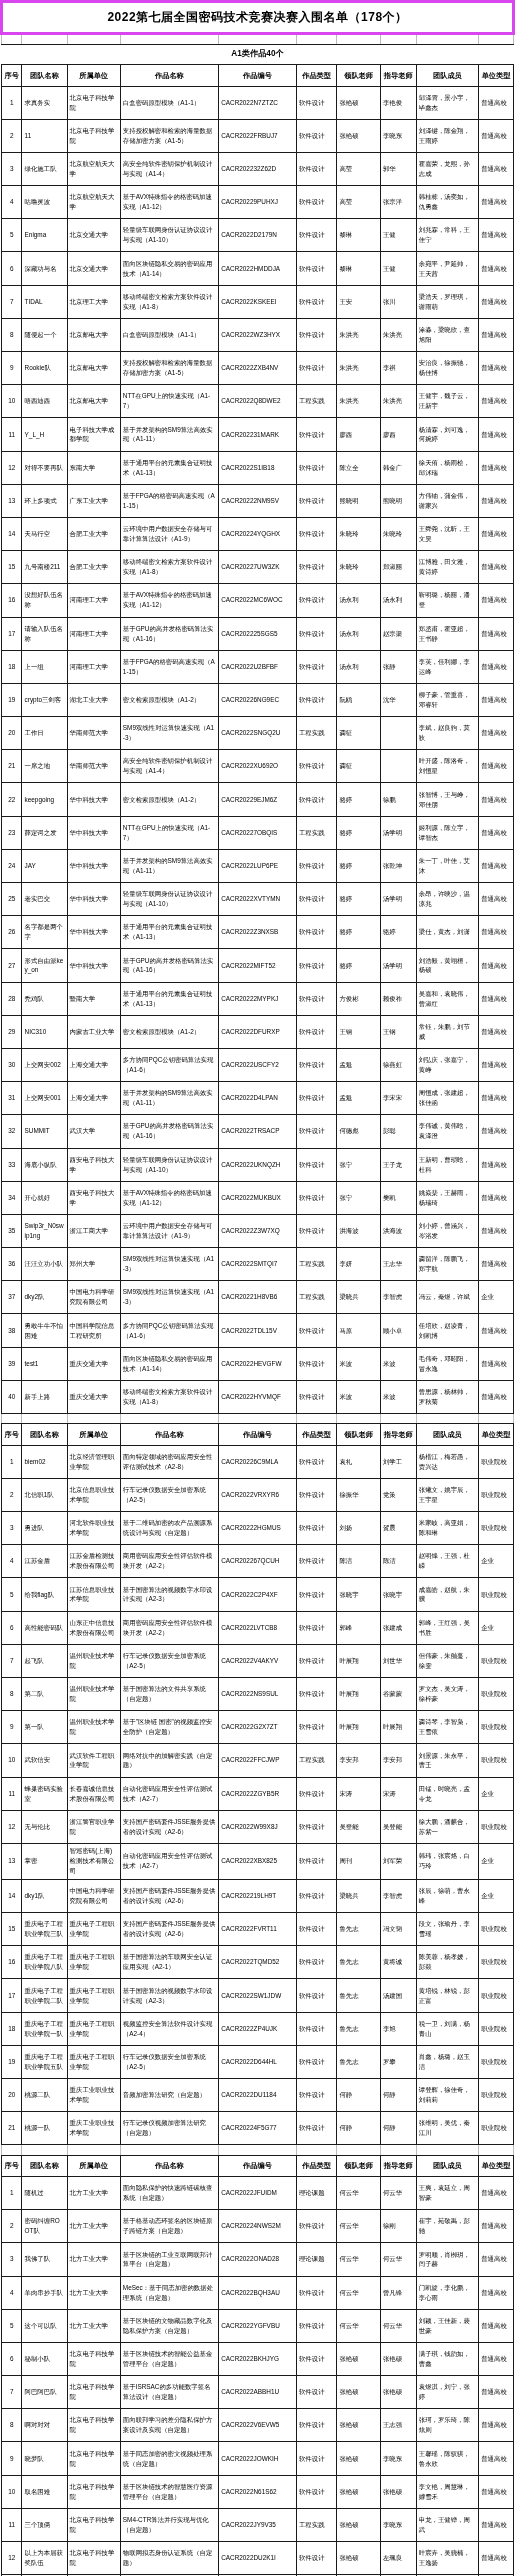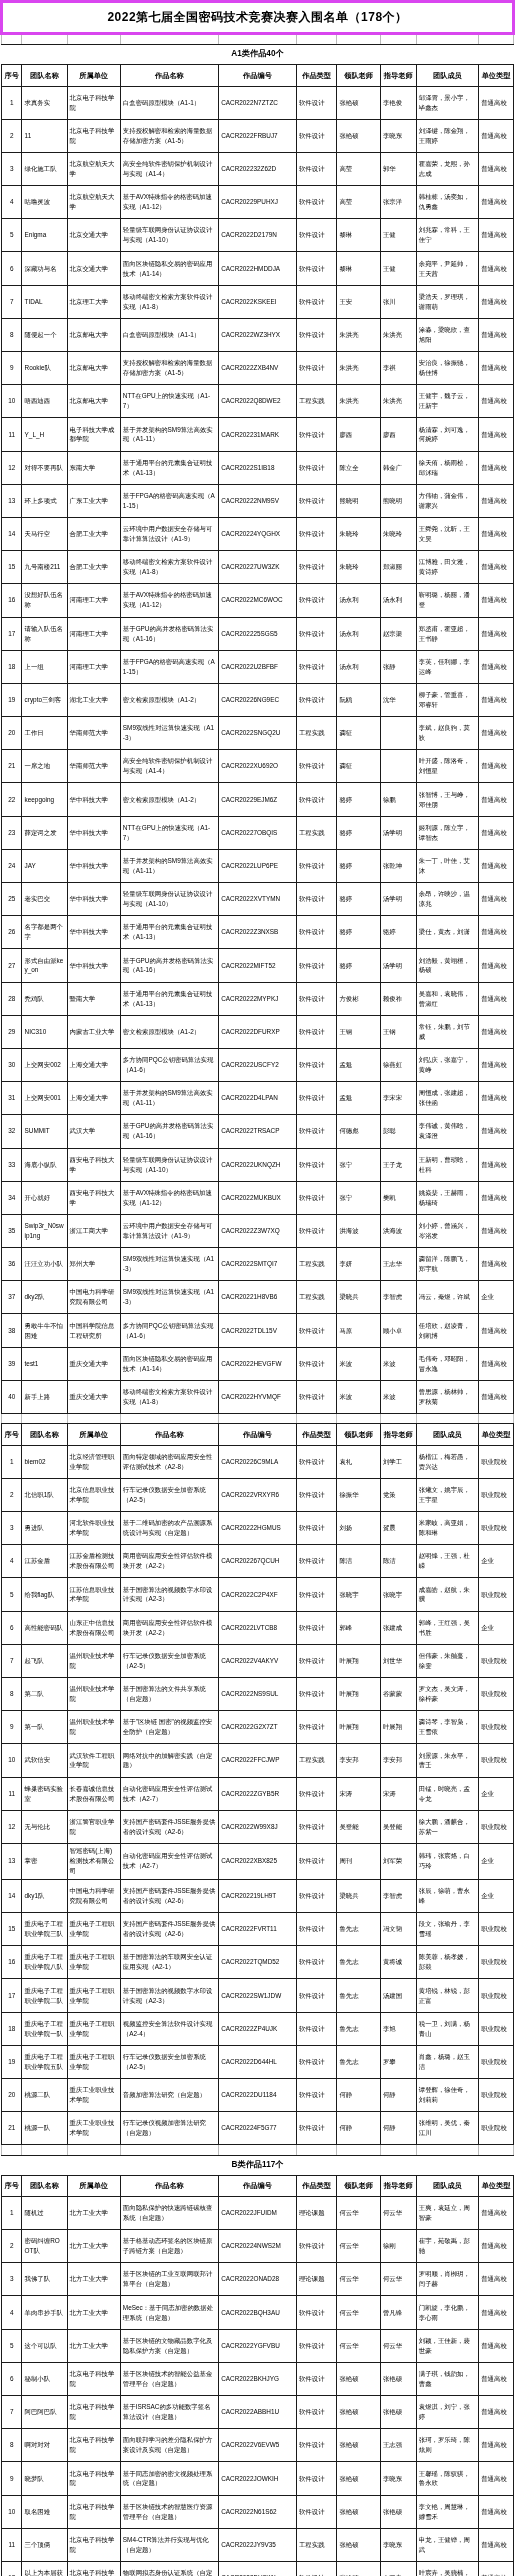--- a/index.html
+++ b/index.html
@@ -827,23 +827,20 @@
           <td></td>
           <td></td>
           <td></td>
           <td></td>
           <td></td>
           <td></td>
           <td></td>
           <td></td>
           <td></td>
         </tr>
-        <tr>
-          <td class="section-cell" colspan="10">B类作品117个</td>
-        </tr>
         <tr class="head-row">
           <td>序号</td>
           <td>团队名称</td>
           <td>所属单位</td>
           <td>作品名称</td>
           <td>作品编号</td>
           <td>作品类型</td>
           <td>领队老师</td>
           <td>指导老师</td>
           <td>团队成员</td>

